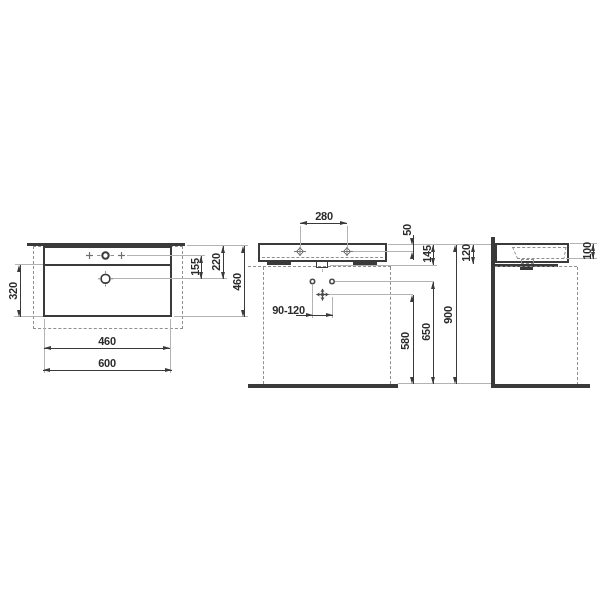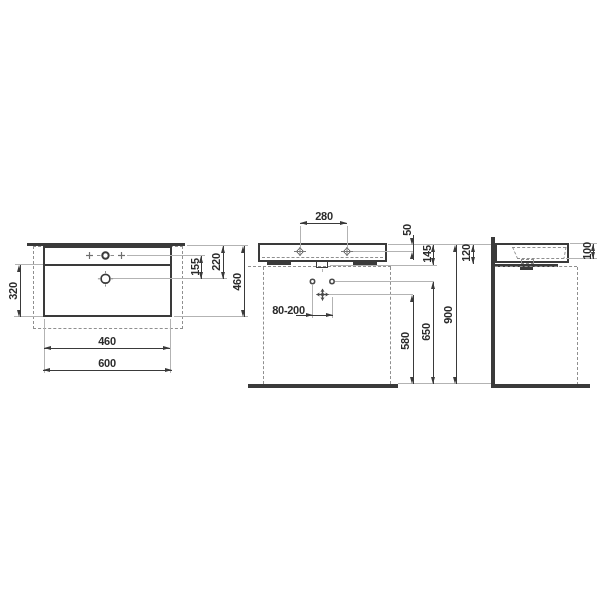--- a/index.html
+++ b/index.html
@@ -111,21 +111,21 @@
     <div class="lt" style="left:330px;top:264.5px;width:107px;height:1px"></div>
     <div class="lt" style="left:398px;top:383px;width:93px;height:1px"></div>
     <div class="lt" style="left:335px;top:281px;width:99px;height:1px"></div>
     <div class="lt" style="left:327px;top:294px;width:86px;height:1px"></div>
 
     <div class="lt" style="left:312px;top:285px;width:1px;height:33px"></div>
     <div class="lt" style="left:331.5px;top:297px;width:1px;height:21px"></div>
     <div class="ln" style="left:296px;top:315px;width:36.5px;height:1px"></div>
     <div class="ar" style="left:305.5px;top:312.9px"></div>
     <div class="ar" style="left:325.5px;top:312.9px"></div>
-    <div class="dim" style="left:288.5px;top:309.5px">80-200</div>
+    <div class="dim" style="left:288.5px;top:309.5px">90-120</div>
 
     <div class="ln" style="left:412.5px;top:235px;width:1px;height:25px"></div>
     <div class="ad" style="left:410.4px;top:237.5px"></div>
     <div class="au" style="left:410.4px;top:251.5px"></div>
     <div class="dimv" style="left:406.5px;top:230px">50</div>
 
     <div class="ln" style="left:433px;top:244.5px;width:1px;height:20.5px"></div>
     <div class="au" style="left:430.9px;top:244.5px"></div>
     <div class="ad" style="left:430.9px;top:258px"></div>
     <div class="dimv" style="left:426.5px;top:253.5px">145</div>

